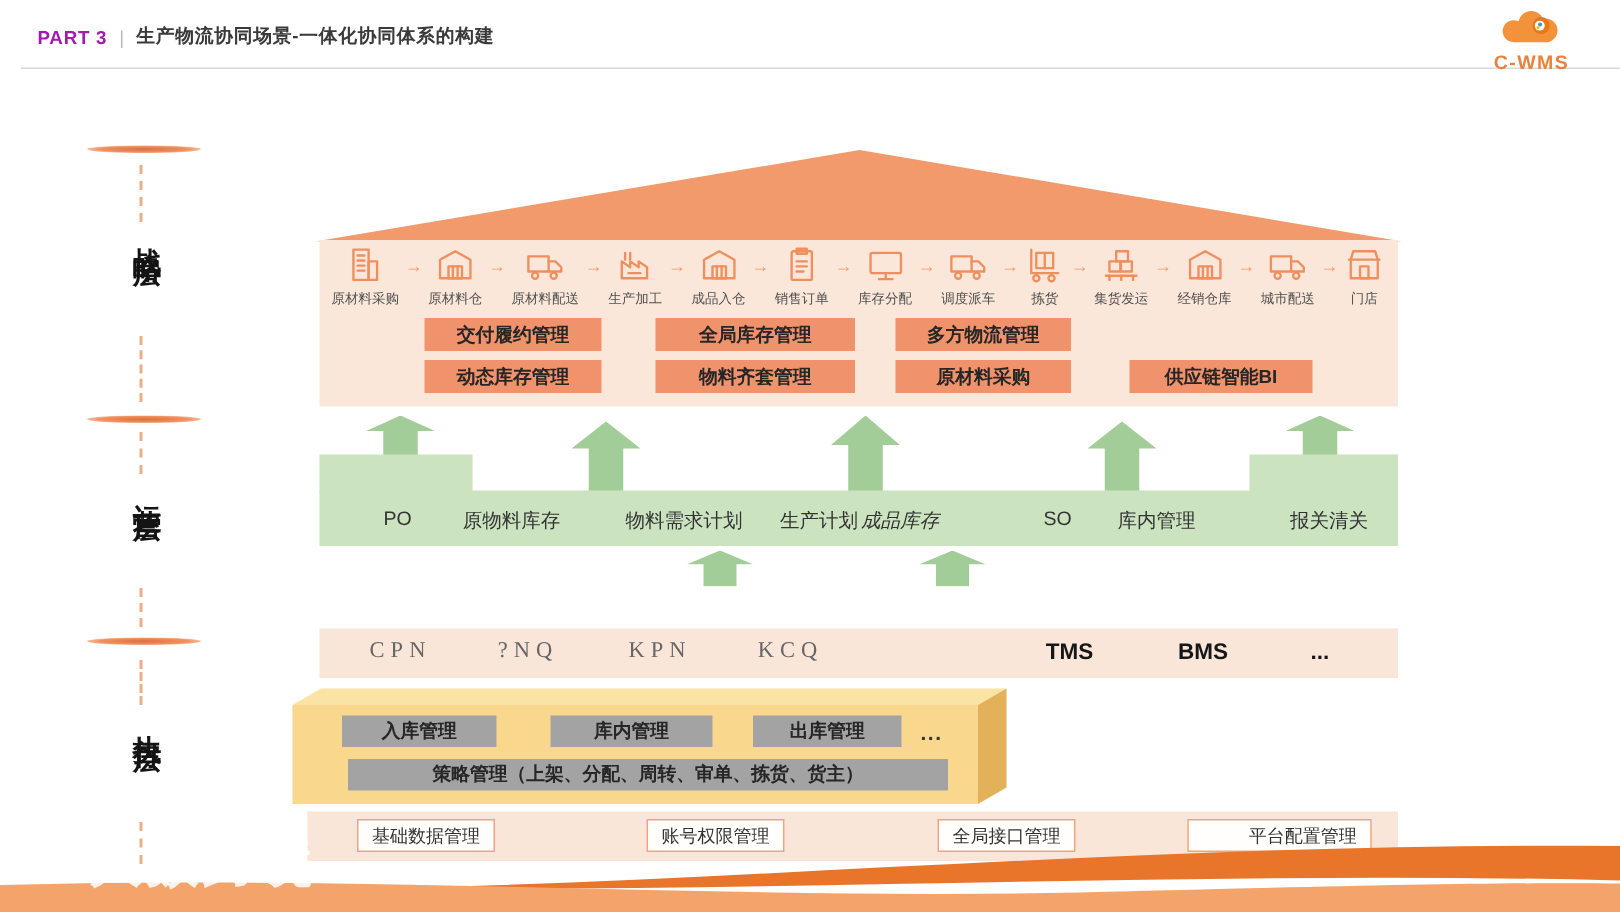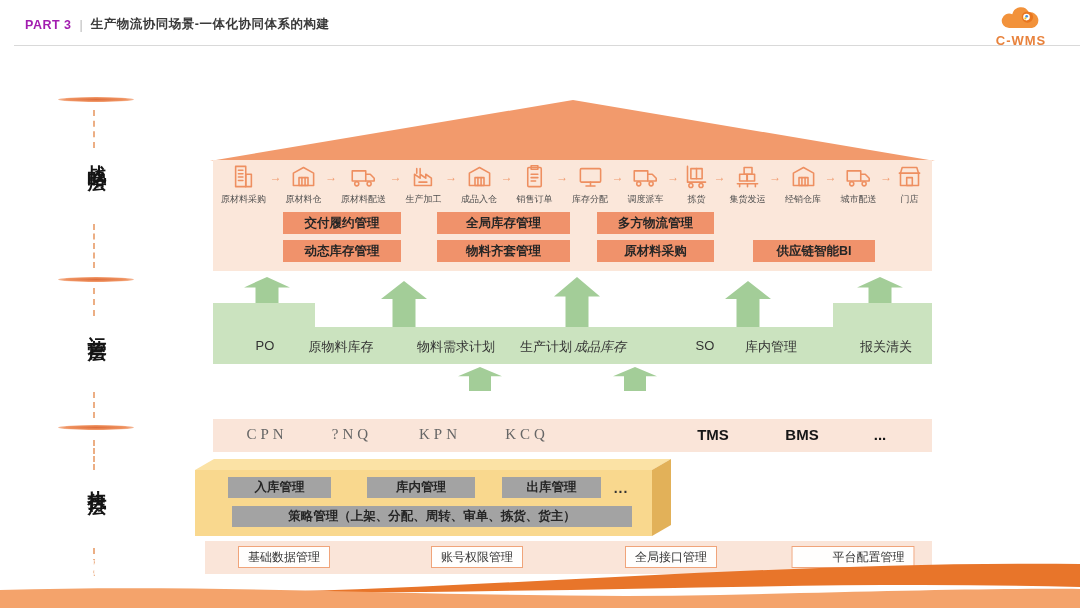--- a/index.html
+++ b/index.html
@@ -70,21 +70,21 @@
   
   .pband{position:absolute;left:205px;top:541px;width:727px;height:33px;background:#FAE5D9;}
   .pbox{position:absolute;top:546px;transform:translateX(-50%);height:20px;padding:0 9px;background:#FFFEFD;
         border:1px solid #F0A47A;color:#333;font-size:12px;display:flex;align-items:center;white-space:nowrap;}
   .p1{left:284px;} .p2{left:477px;} .p3{left:671px;} .p4{left:853px;padding-left:40px;}
 
   
   .wave{position:absolute;left:0;top:545px;}
   .wm{position:absolute;left:8px;top:552px;display:flex;align-items:center;gap:6px;color:rgba(255,255,255,.85);z-index:5;}
   .wm-logo{font-size:29px;font-weight:bold;letter-spacing:-1px;transform:skewX(-6deg);}
-  .wm-text{font-size:19px;font-weight:bold;letter-spacing:3px;}
+  .wm-text{font-size:35px;font-weight:bold;letter-spacing:3px;}
 </style>
 </head>
 <body>
 
 <div id="slide">
 
   <svg width="0" height="0" style="position:absolute">
     <defs>
       <symbol id="ic-building" viewBox="0 0 24 24">
         <rect x="5" y="3" width="9" height="18"></rect>

